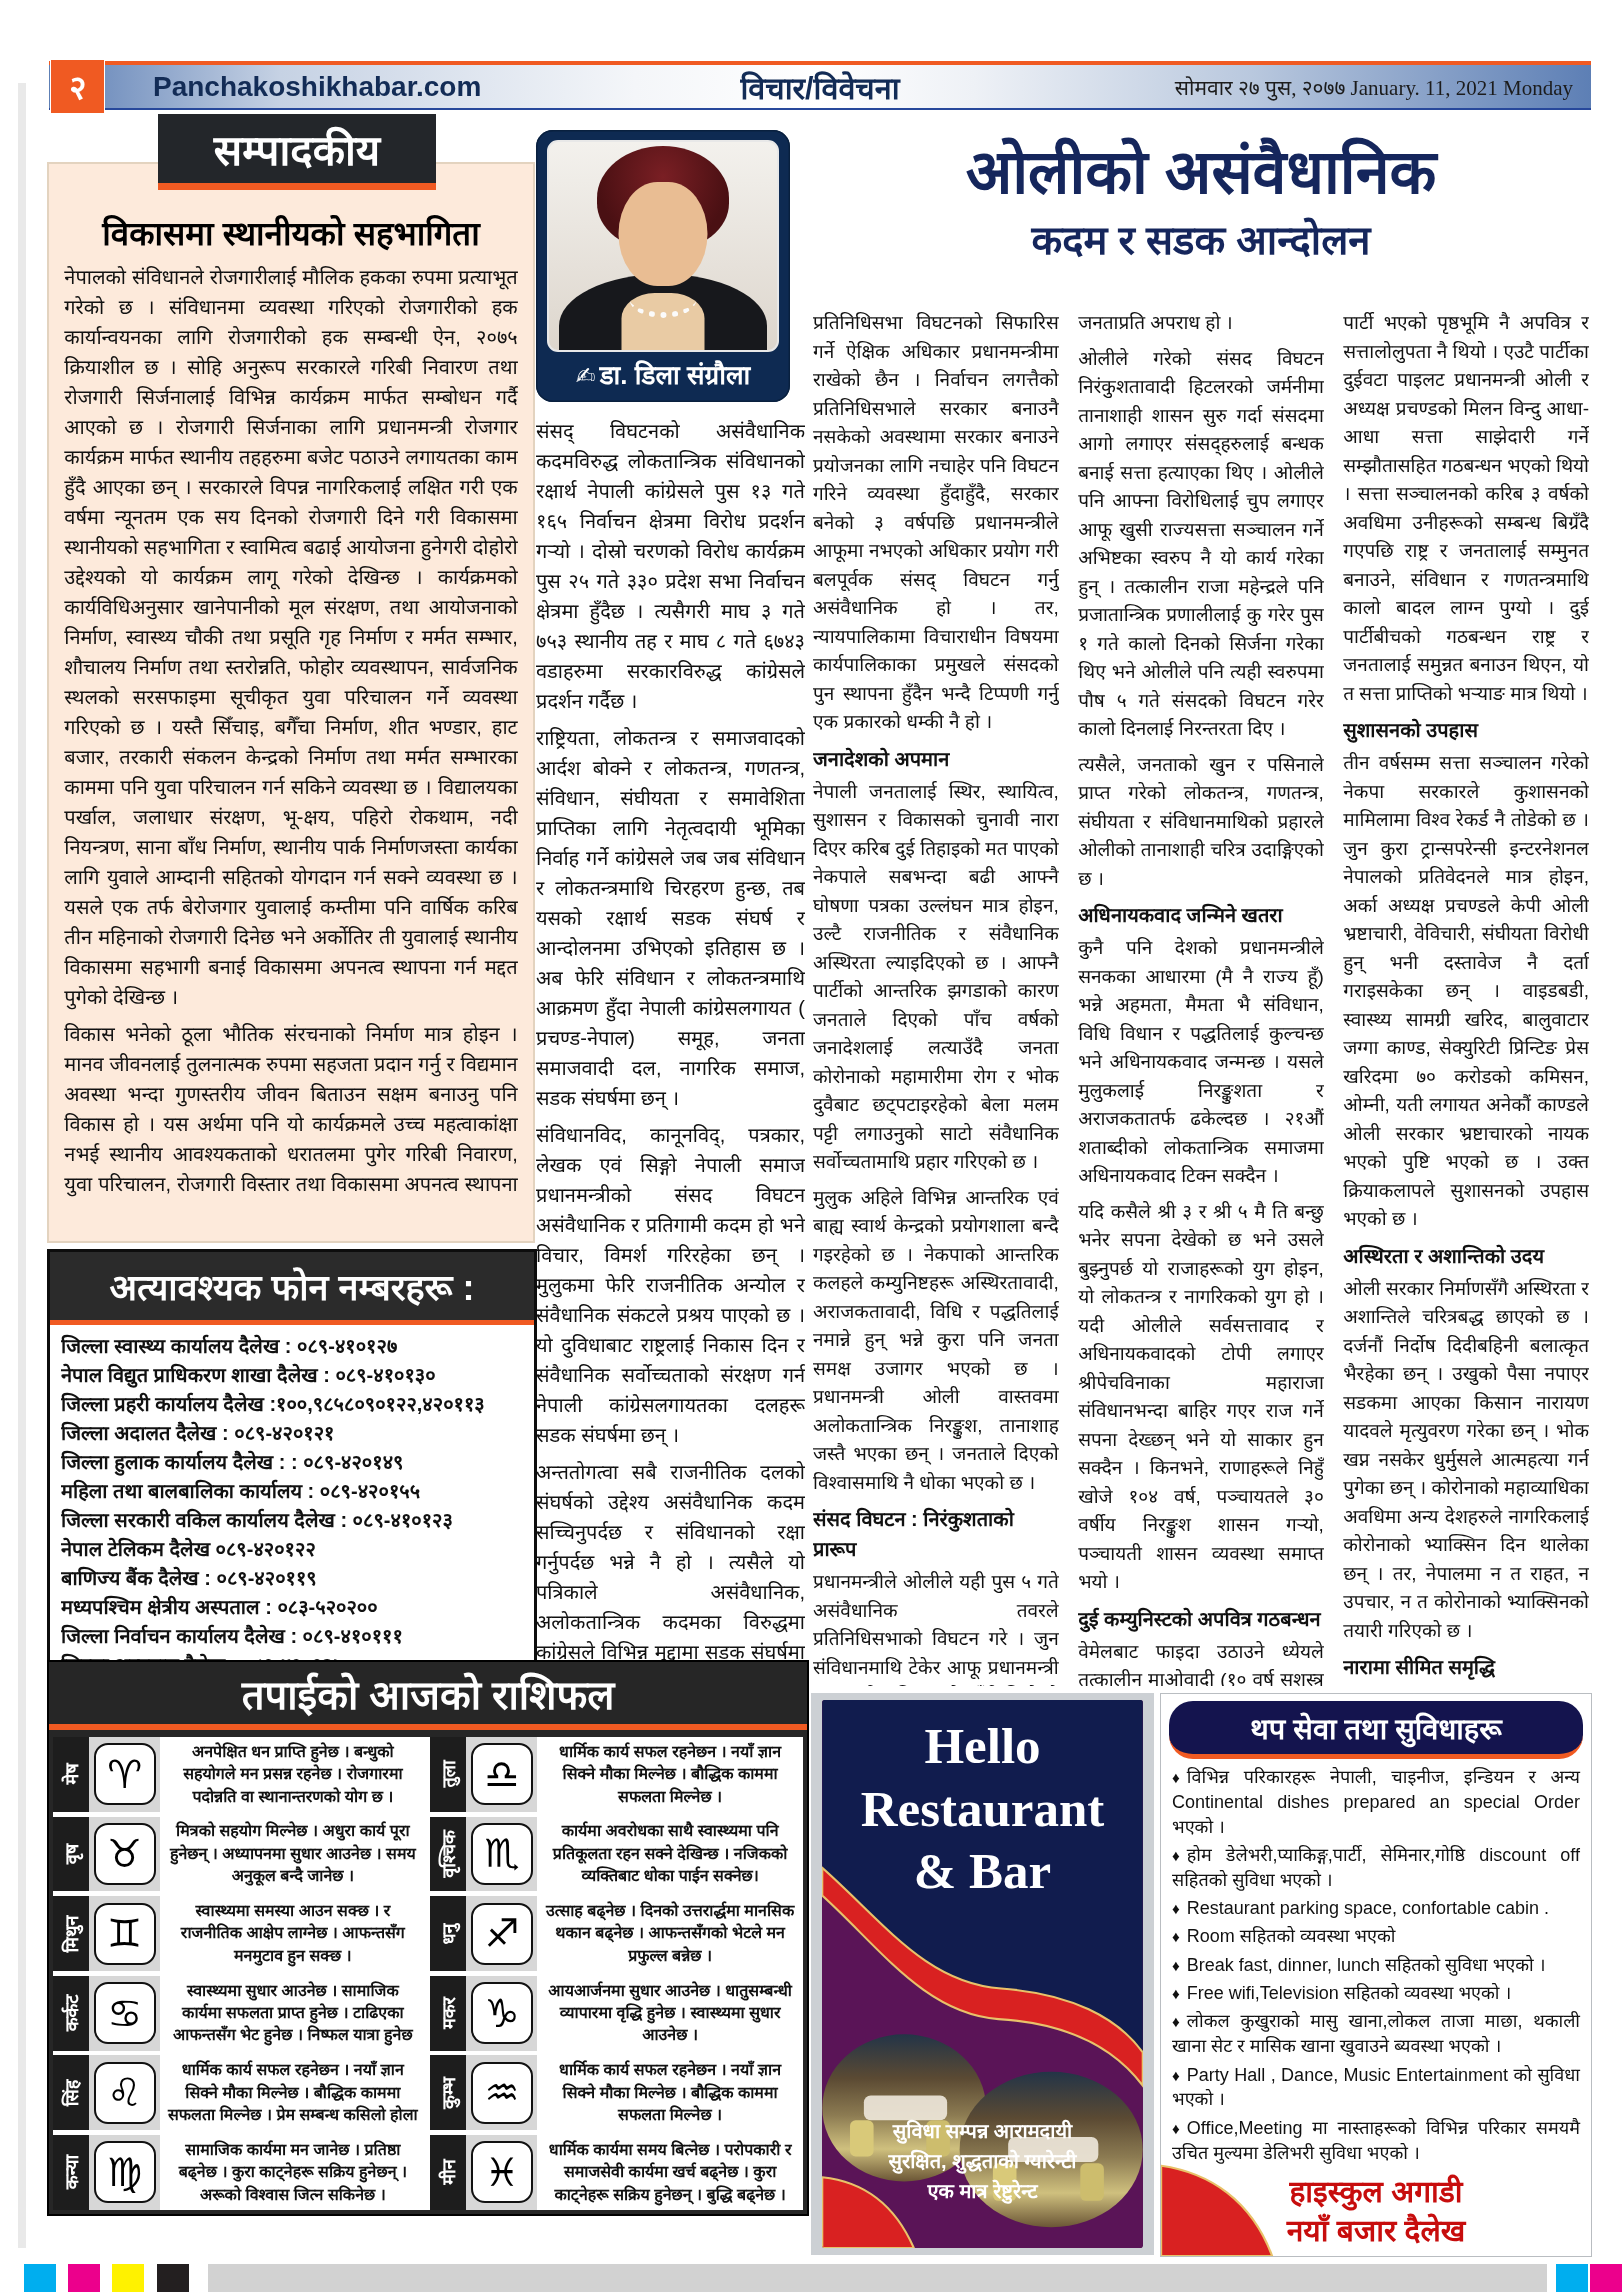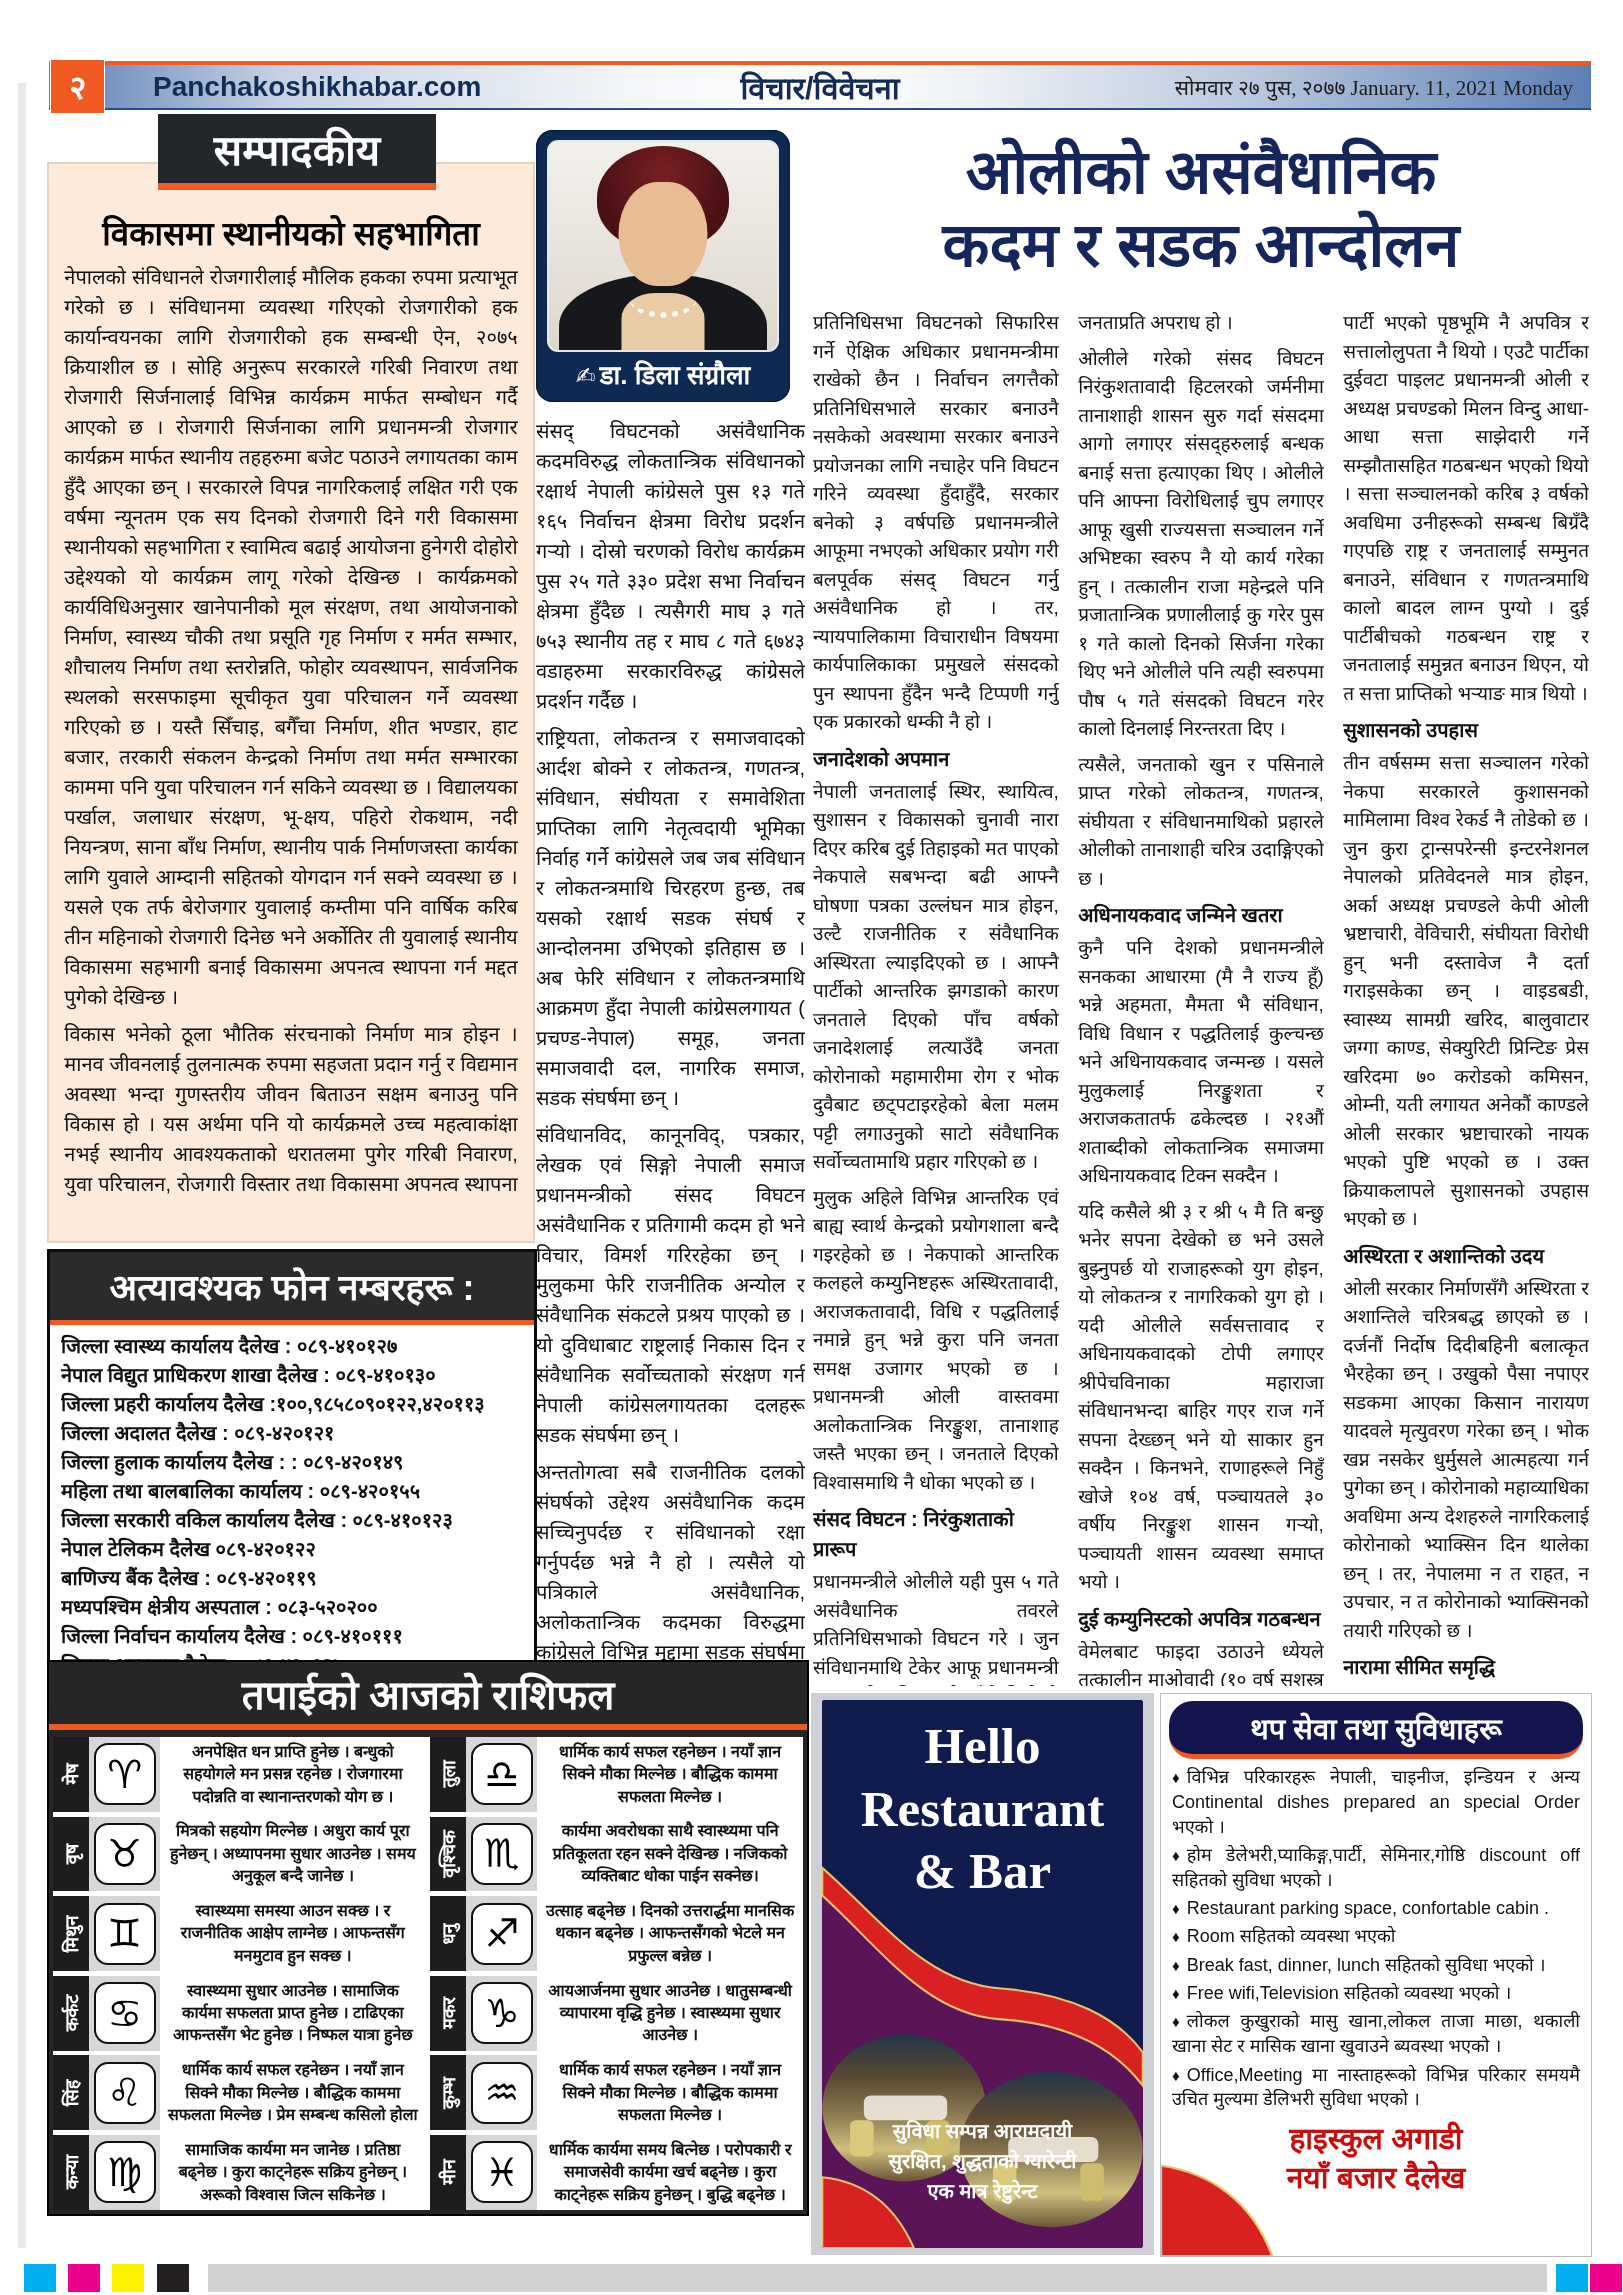--- a/index.html
+++ b/index.html
@@ -49,21 +49,21 @@
   .pearls{position:absolute;left:50%;bottom:32px;transform:translateX(-50%);width:67px;height:32px;
     border-bottom:6.2px dotted #fbfbfb;border-radius:50%;}
   .author-caption{position:absolute;left:0;right:0;bottom:9.7px;text-align:center;color:#fff;
     font-size:26px;font-weight:bold;}
   .pen{font-size:23.6px;margin-right:4.2px;}
   .mid-col{position:absolute;left:536px;top:416px;width:269px;height:1270px;overflow:hidden;
     font-size:20px;line-height:1.5;text-align:justify;}
   
   .headline{position:absolute;left:813px;top:137px;width:776px;text-align:center;color:#15265c;font-weight:800;}
   .headline .l1{font-size:61px;line-height:1.15;}
-  .headline .l2{font-size:61px;line-height:1.25;}
+  .headline .l2{font-size:40px;line-height:1.25;margin-top:8px;}
   .cols{position:absolute;left:813px;top:309px;width:776px;height:1377px;display:flex;gap:19.4px;}
   .col{flex:1;overflow:hidden;font-size:19px;line-height:1.5;text-align:justify;}
   .blk{margin:0 0 7px;}
   .blk-h{font-weight:800;font-size:20px;margin:5.6px 0 4.2px;text-align:left;}
   
   .h-box{position:absolute;left:47px;top:1660px;width:758px;height:552px;background:#262626;border:2.8px solid #000;}
   .h-head{height:62px;background:#262626;border-bottom:6.2px solid #f05a22;color:#fff;
     font-size:40px;font-weight:bold;display:flex;align-items:center;justify-content:center;}
   .h-grid{position:absolute;left:4.2px;right:4.2px;top:75px;bottom:4.2px;display:grid;
     grid-template-columns:1fr 1fr;grid-auto-rows:1fr;gap:4.9px;background:#fff;}
@@ -418,20 +418,23 @@
         </div>
 
         <div class="sv-item">
           <span class="sv-bullet">♦</span><span>Free wifi,Television सहितको व्यवस्था भएको ।</span>
         </div>
 
         <div class="sv-item">
           <span class="sv-bullet">♦</span><span>लोकल कुखुराको मासु खाना,लोकल ताजा माछा, थकाली खाना सेट र मासिक खाना खुवाउने ब्यवस्था भएको ।</span>
         </div>
 
+        <div class="sv-item">
+          <span class="sv-bullet">♦</span><span>Party Hall , Dance, Music Entertainment को सुविधा भएको ।</span>
+        </div>
 
         <div class="sv-item">
           <span class="sv-bullet">♦</span><span>Office,Meeting मा नास्ताहरूको विभिन्न परिकार समयमै उचित मुल्यमा डेलिभरी सुविधा भएको ।</span>
         </div>
       </div>
     <div class="svc-addr">
       <div>हाइस्कुल अगाडी</div>
       <div>नयाँ बजार दैलेख</div>
     </div>
 

